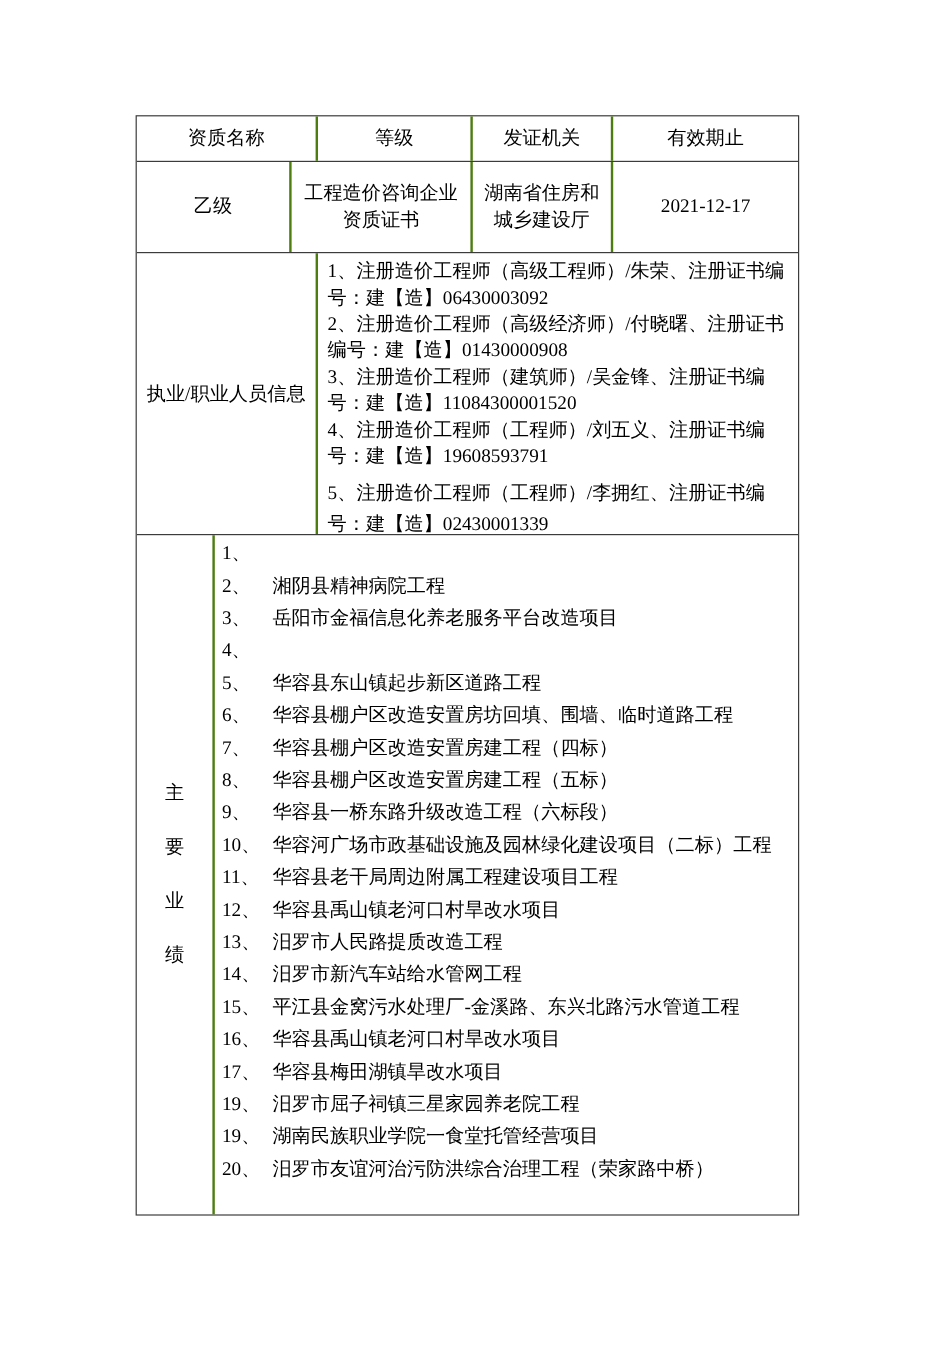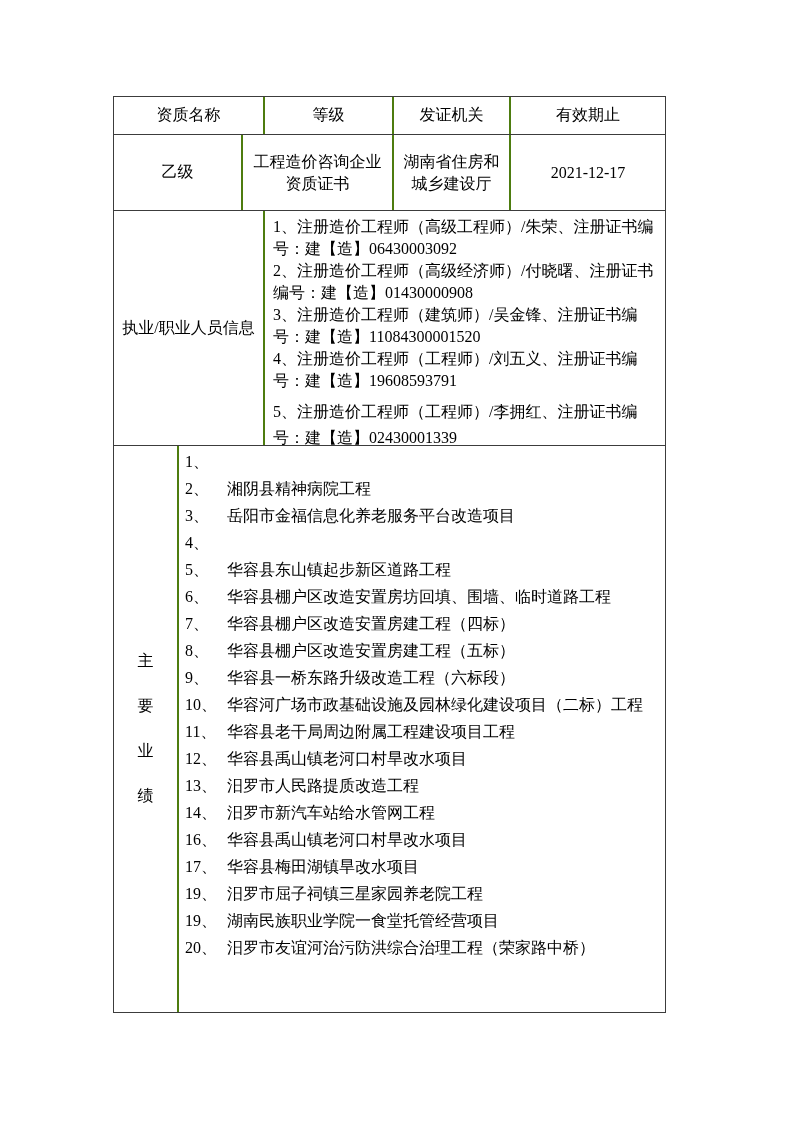--- a/index.html
+++ b/index.html
@@ -152,20 +152,24 @@
       </div>
       <div class="proj-item">
         <span class="proj-num">13、</span>
         <span class="proj-txt">汨罗市人民路提质改造工程</span>
       </div>
       <div class="proj-item">
         <span class="proj-num">14、</span>
         <span class="proj-txt">汨罗市新汽车站给水管网工程</span>
       </div>
       <div class="proj-item">
+        <span class="proj-num">15、</span>
+        <span class="proj-txt">平江县金窝污水处理厂-金溪路、东兴北路污水管道工程</span>
+      </div>
+      <div class="proj-item">
         <span class="proj-num">16、</span>
         <span class="proj-txt">华容县禹山镇老河口村旱改水项目</span>
       </div>
       <div class="proj-item">
         <span class="proj-num">17、</span>
         <span class="proj-txt">华容县梅田湖镇旱改水项目</span>
       </div>
       <div class="proj-item">
         <span class="proj-num">19、</span>
         <span class="proj-txt">汨罗市屈子祠镇三星家园养老院工程</span>

